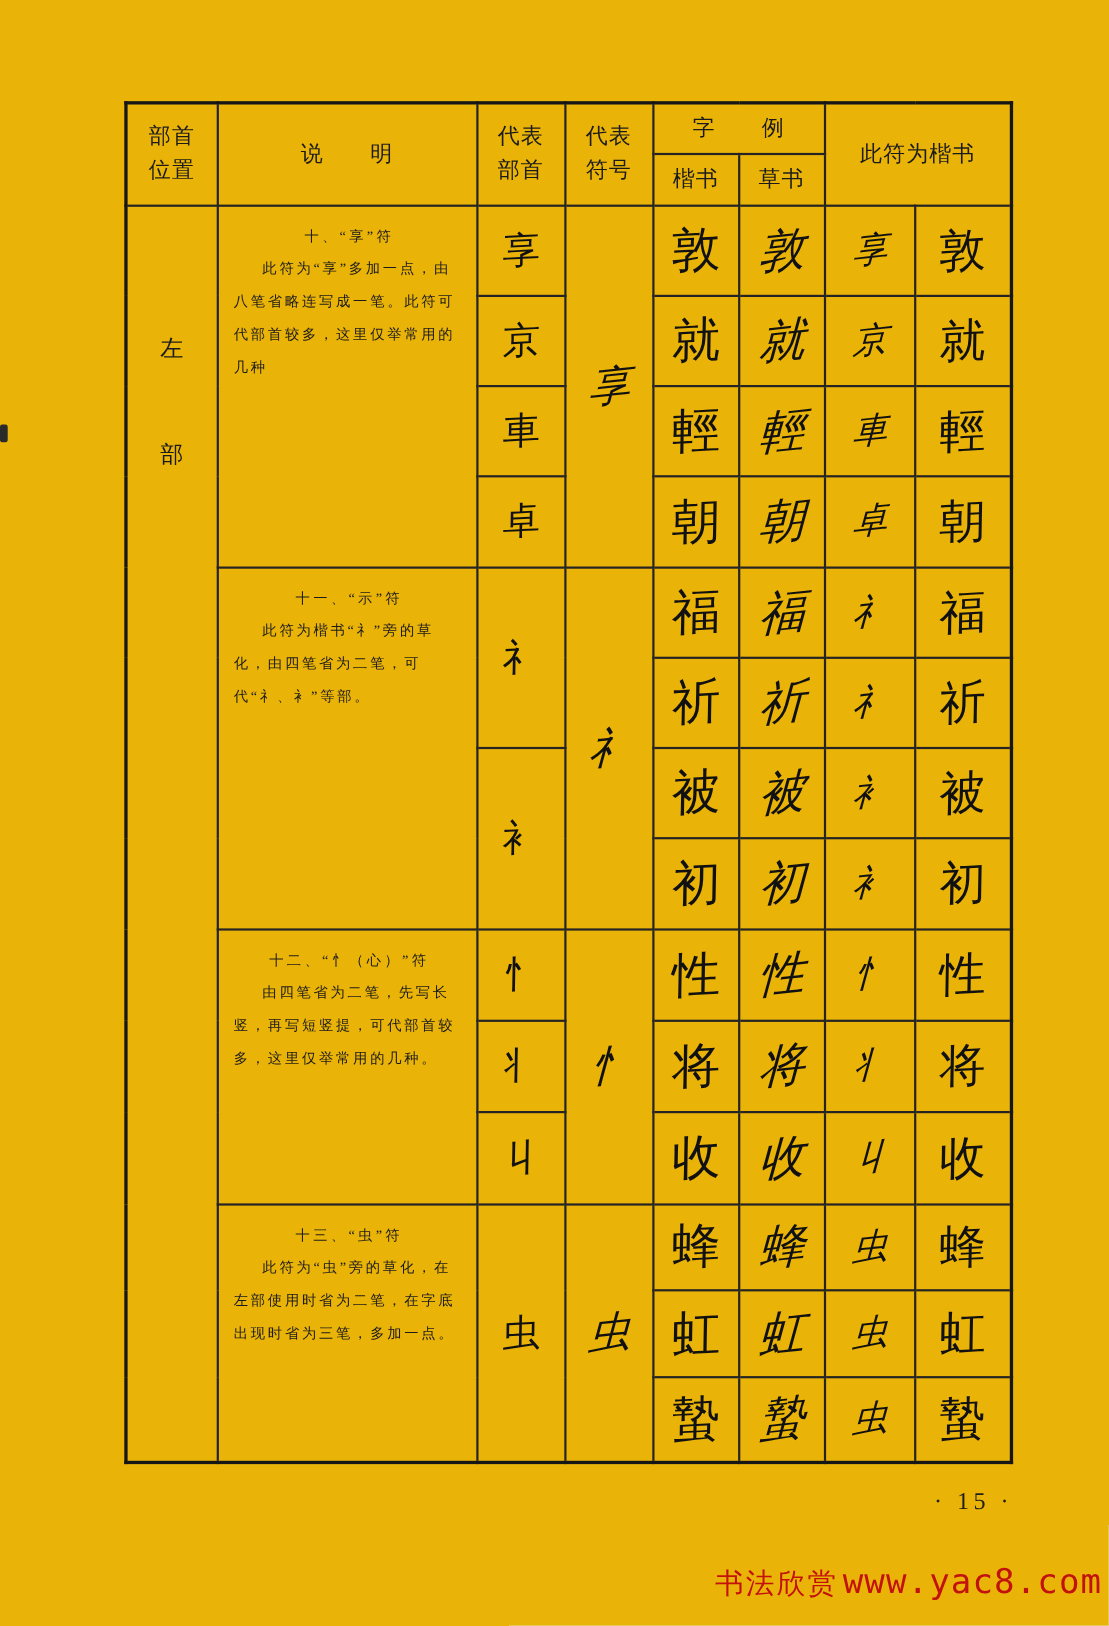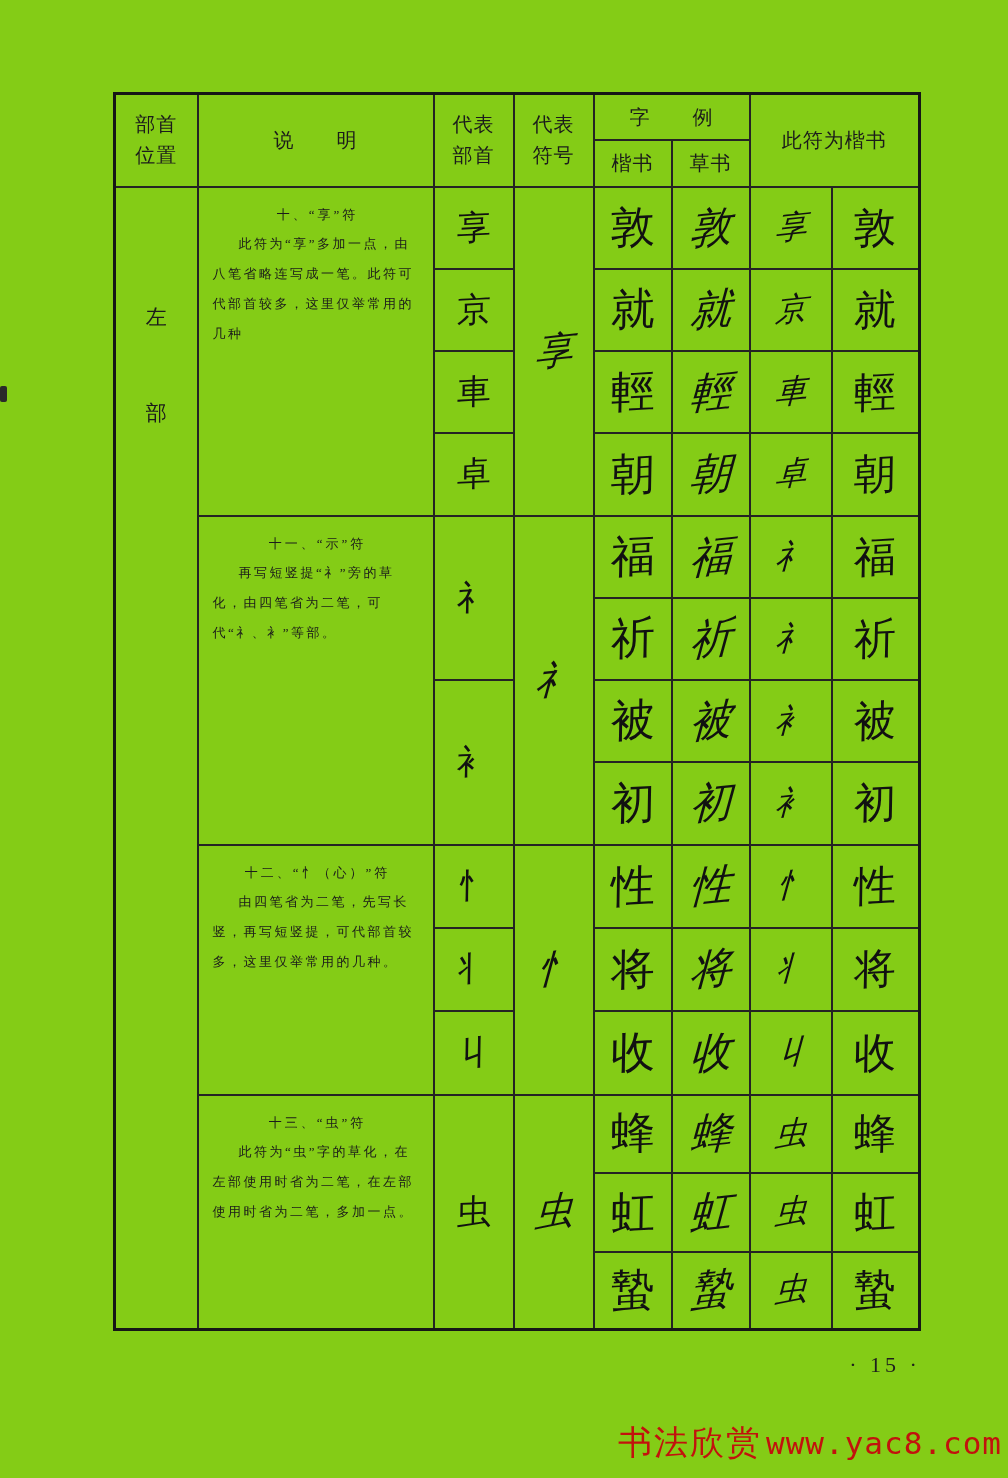--- a/index.html
+++ b/index.html
@@ -1,18 +1,18 @@
 <!DOCTYPE html>
 <html><head>
 <meta charset="utf-8">
 <style>
   html,body { margin:0; padding:0; background:#e8e8e6; }
   .page {
     position:relative; width:1008px; height:1478px; margin:0 auto;
-    background:#84cc16; overflow:hidden;
+    background:#eab308; overflow:hidden;
     font-family:"Liberation Serif","DejaVu Serif",serif; color:#1b1b1b;
   }
   .artifact { position:absolute; left:0; top:386px; width:7px; height:16px; background:#2a2a2a; border-radius:2px; }
 
   table.chart {
     position:absolute; left:113px; top:92px; width:805px;
     border-collapse:collapse; table-layout:fixed;
     border:3px solid #161616;
   }
   td, th { border:2px solid #242424; padding:0; font-weight:normal; overflow:hidden; }
@@ -39,21 +39,21 @@
   .cao  { text-align:center; font-size:42px; vertical-align:middle; }
   .psym { text-align:center; font-size:32px; vertical-align:middle; }
   .pen  { text-align:center; font-size:42px; vertical-align:middle; }
   .tilt { display:inline-block; transform:rotate(-6deg) skewX(-8deg); font-style:italic; }
   .tilt2{ display:inline-block; transform:rotate(-3deg) skewX(-4deg); }
 
   
   .pagenum { position:absolute; left:820px; top:1352px; width:130px; text-align:center;
              font-size:22px; letter-spacing:4px; color:#1e1e1e; }
   .watermark { position:absolute; right:6px; top:1420px; white-space:nowrap; }
-  .watermark .wm-cjk { font-size:34px; letter-spacing:2px; font-family:"Liberation Serif",serif; }
+  .watermark .wm-cjk { font-size:26px; letter-spacing:2px; font-family:"Liberation Serif",serif; }
   .watermark .wm-url { font-size:31px; font-family:"DejaVu Sans Mono","Liberation Mono",monospace; letter-spacing:1px; }
 </style>
 </head>
 <body>
 
 <div class="page">
   <div class="artifact"></div>
 
   <table class="chart">
     <colgroup>
@@ -124,21 +124,21 @@
       <td class="rad hand"><span class="tilt2">卓</span></td>
       <td class="kai hand"><span class="tilt2">朝</span></td>
       <td class="cao hand"><span class="tilt">朝</span></td>
       <td class="psym hand"><span class="tilt">卓</span></td>
       <td class="pen hand"><span class="tilt2">朝</span></td>
     </tr>
 
     <tr style="height:82px">
       <td class="expl" rowspan="4">
         <span class="ttl">十一、“示”符</span>
-        <p>再写短竖提“礻”旁的草化，由四笔省为二笔，可代“礻、衤”等部。</p>
+        <p>此符为楷书“礻”旁的草化，由四笔省为二笔，可代“礻、衤”等部。</p>
       </td>
       <td class="rad hand" rowspan="2"><span class="tilt2">礻</span></td>
       <td class="sym hand" rowspan="4"><span class="tilt">礻</span></td>
       <td class="kai hand"><span class="tilt2">福</span></td>
       <td class="cao hand"><span class="tilt">福</span></td>
       <td class="psym hand"><span class="tilt">礻</span></td>
       <td class="pen hand"><span class="tilt2">福</span></td>
     </tr>
     <tr style="height:82px">
       <td class="kai hand"><span class="tilt2">祈</span></td>
@@ -183,21 +183,21 @@
       <td class="rad hand"><span class="tilt2">丩</span></td>
       <td class="kai hand"><span class="tilt2">收</span></td>
       <td class="cao hand"><span class="tilt">收</span></td>
       <td class="psym hand"><span class="tilt">丩</span></td>
       <td class="pen hand"><span class="tilt2">收</span></td>
     </tr>
 
     <tr style="height:78px">
       <td class="expl" rowspan="3">
         <span class="ttl">十三、“虫”符</span>
-        <p>此符为“虫”字的草化，在左部使用时省为二笔，在左部使用时省为二笔，多加一点。</p>
+        <p>此符为“虫”旁的草化，在左部使用时省为二笔，在字底出现时省为三笔，多加一点。</p>
       </td>
       <td class="rad hand" rowspan="3"><span class="tilt2">虫</span></td>
       <td class="sym hand" rowspan="3"><span class="tilt">虫</span></td>
       <td class="kai hand"><span class="tilt2">蜂</span></td>
       <td class="cao hand"><span class="tilt">蜂</span></td>
       <td class="psym hand"><span class="tilt">虫</span></td>
       <td class="pen hand"><span class="tilt2">蜂</span></td>
     </tr>
     <tr style="height:79px">
       <td class="kai hand"><span class="tilt2">虹</span></td>

